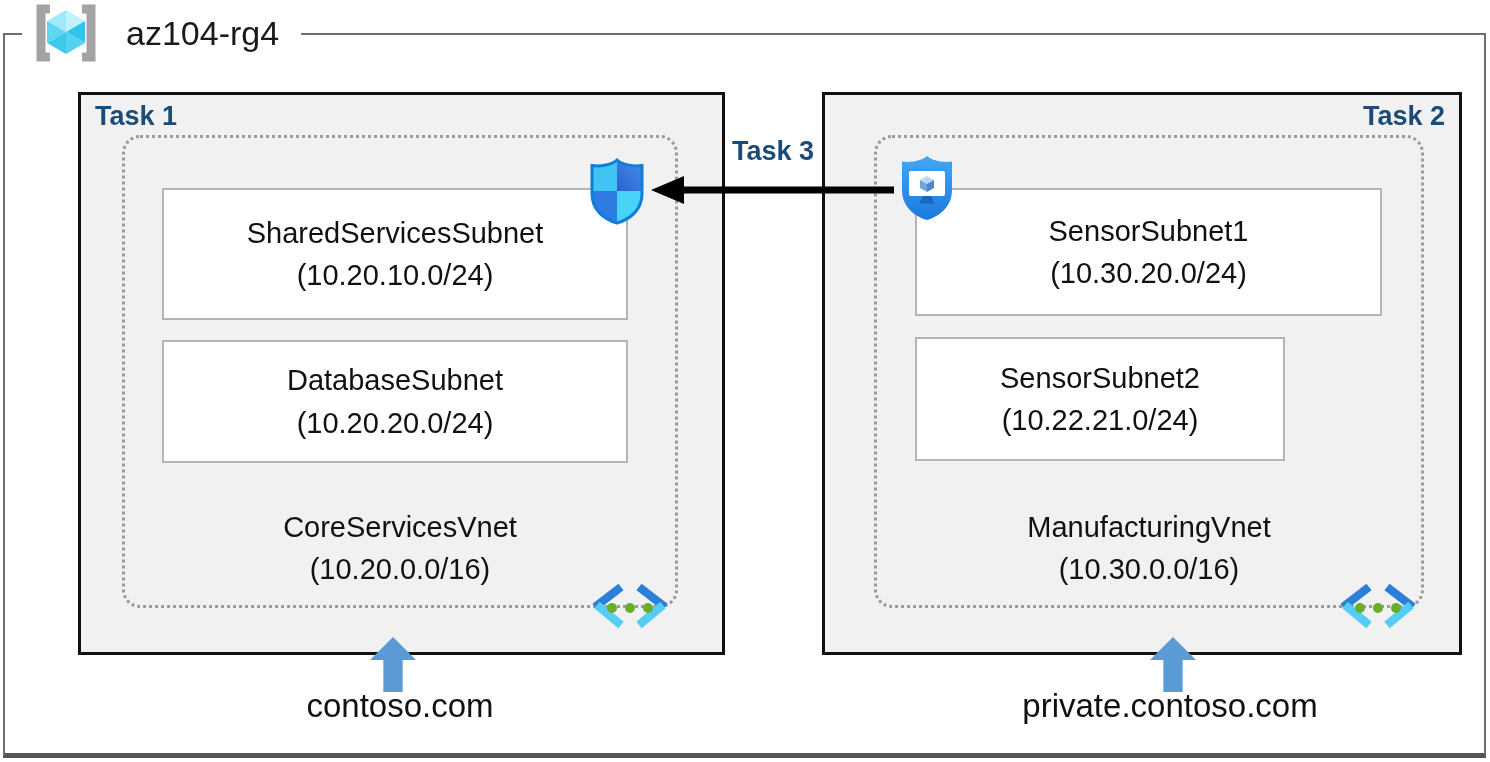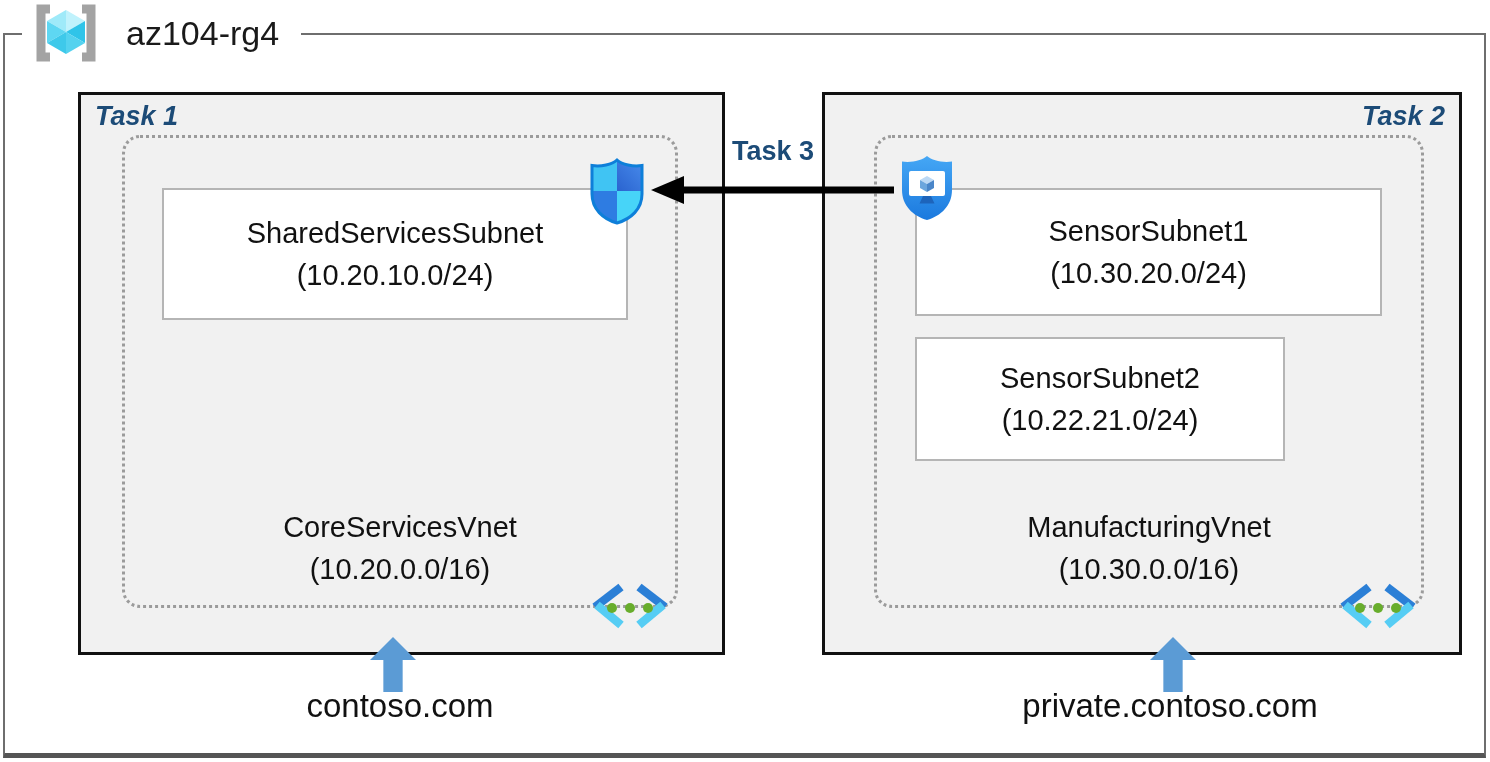--- a/index.html
+++ b/index.html
@@ -39,21 +39,20 @@
     background: #f1f1f1;
     border: 3px solid #111111;
   }
   .task-box.t1 { left: 78px;  top: 92px; width: 647px; height: 563px; }
   .task-box.t2 { left: 822px; top: 92px; width: 640px; height: 563px; }
   .task-label {
     position: absolute;
     font-size: 27px;
     font-weight: 700;
     color: #1c4b77;
-    font-style: italic;
   }
   .task-label.tl { left: 14px; top: 6px; }
   .task-label.tr { right: 14px; top: 6px; }
   .vnet-boundary {
     position: absolute;
     border: 3px dotted #9b9b9b;
     border-radius: 18px;
   }
   .vnet-boundary.v1 { left: 122px; top: 135px; width: 556px; height: 473px; }
   .vnet-boundary.v2 { left: 874px; top: 135px; width: 550px; height: 473px; }
@@ -156,20 +155,24 @@
   <div class="task-box t2">
     <span class="task-label tr">Task 2</span>
   </div>
 
   <div class="vnet-boundary v1"></div>
   <div class="vnet-boundary v2"></div>
 
   <div class="subnet-box s1a">
     <div>SharedServicesSubnet</div>
     <div>(10.20.10.0/24)</div>
+  </div>
+  <div class="subnet-box s1b">
+    <div>DatabaseSubnet</div>
+    <div>(10.20.20.0/24)</div>
   </div>
 
   <div class="subnet-box s2a">
     <div>SensorSubnet1</div>
     <div>(10.30.20.0/24)</div>
   </div>
   <div class="subnet-box s2b">
     <div>SensorSubnet2</div>
     <div>(10.22.21.0/24)</div>
   </div>

